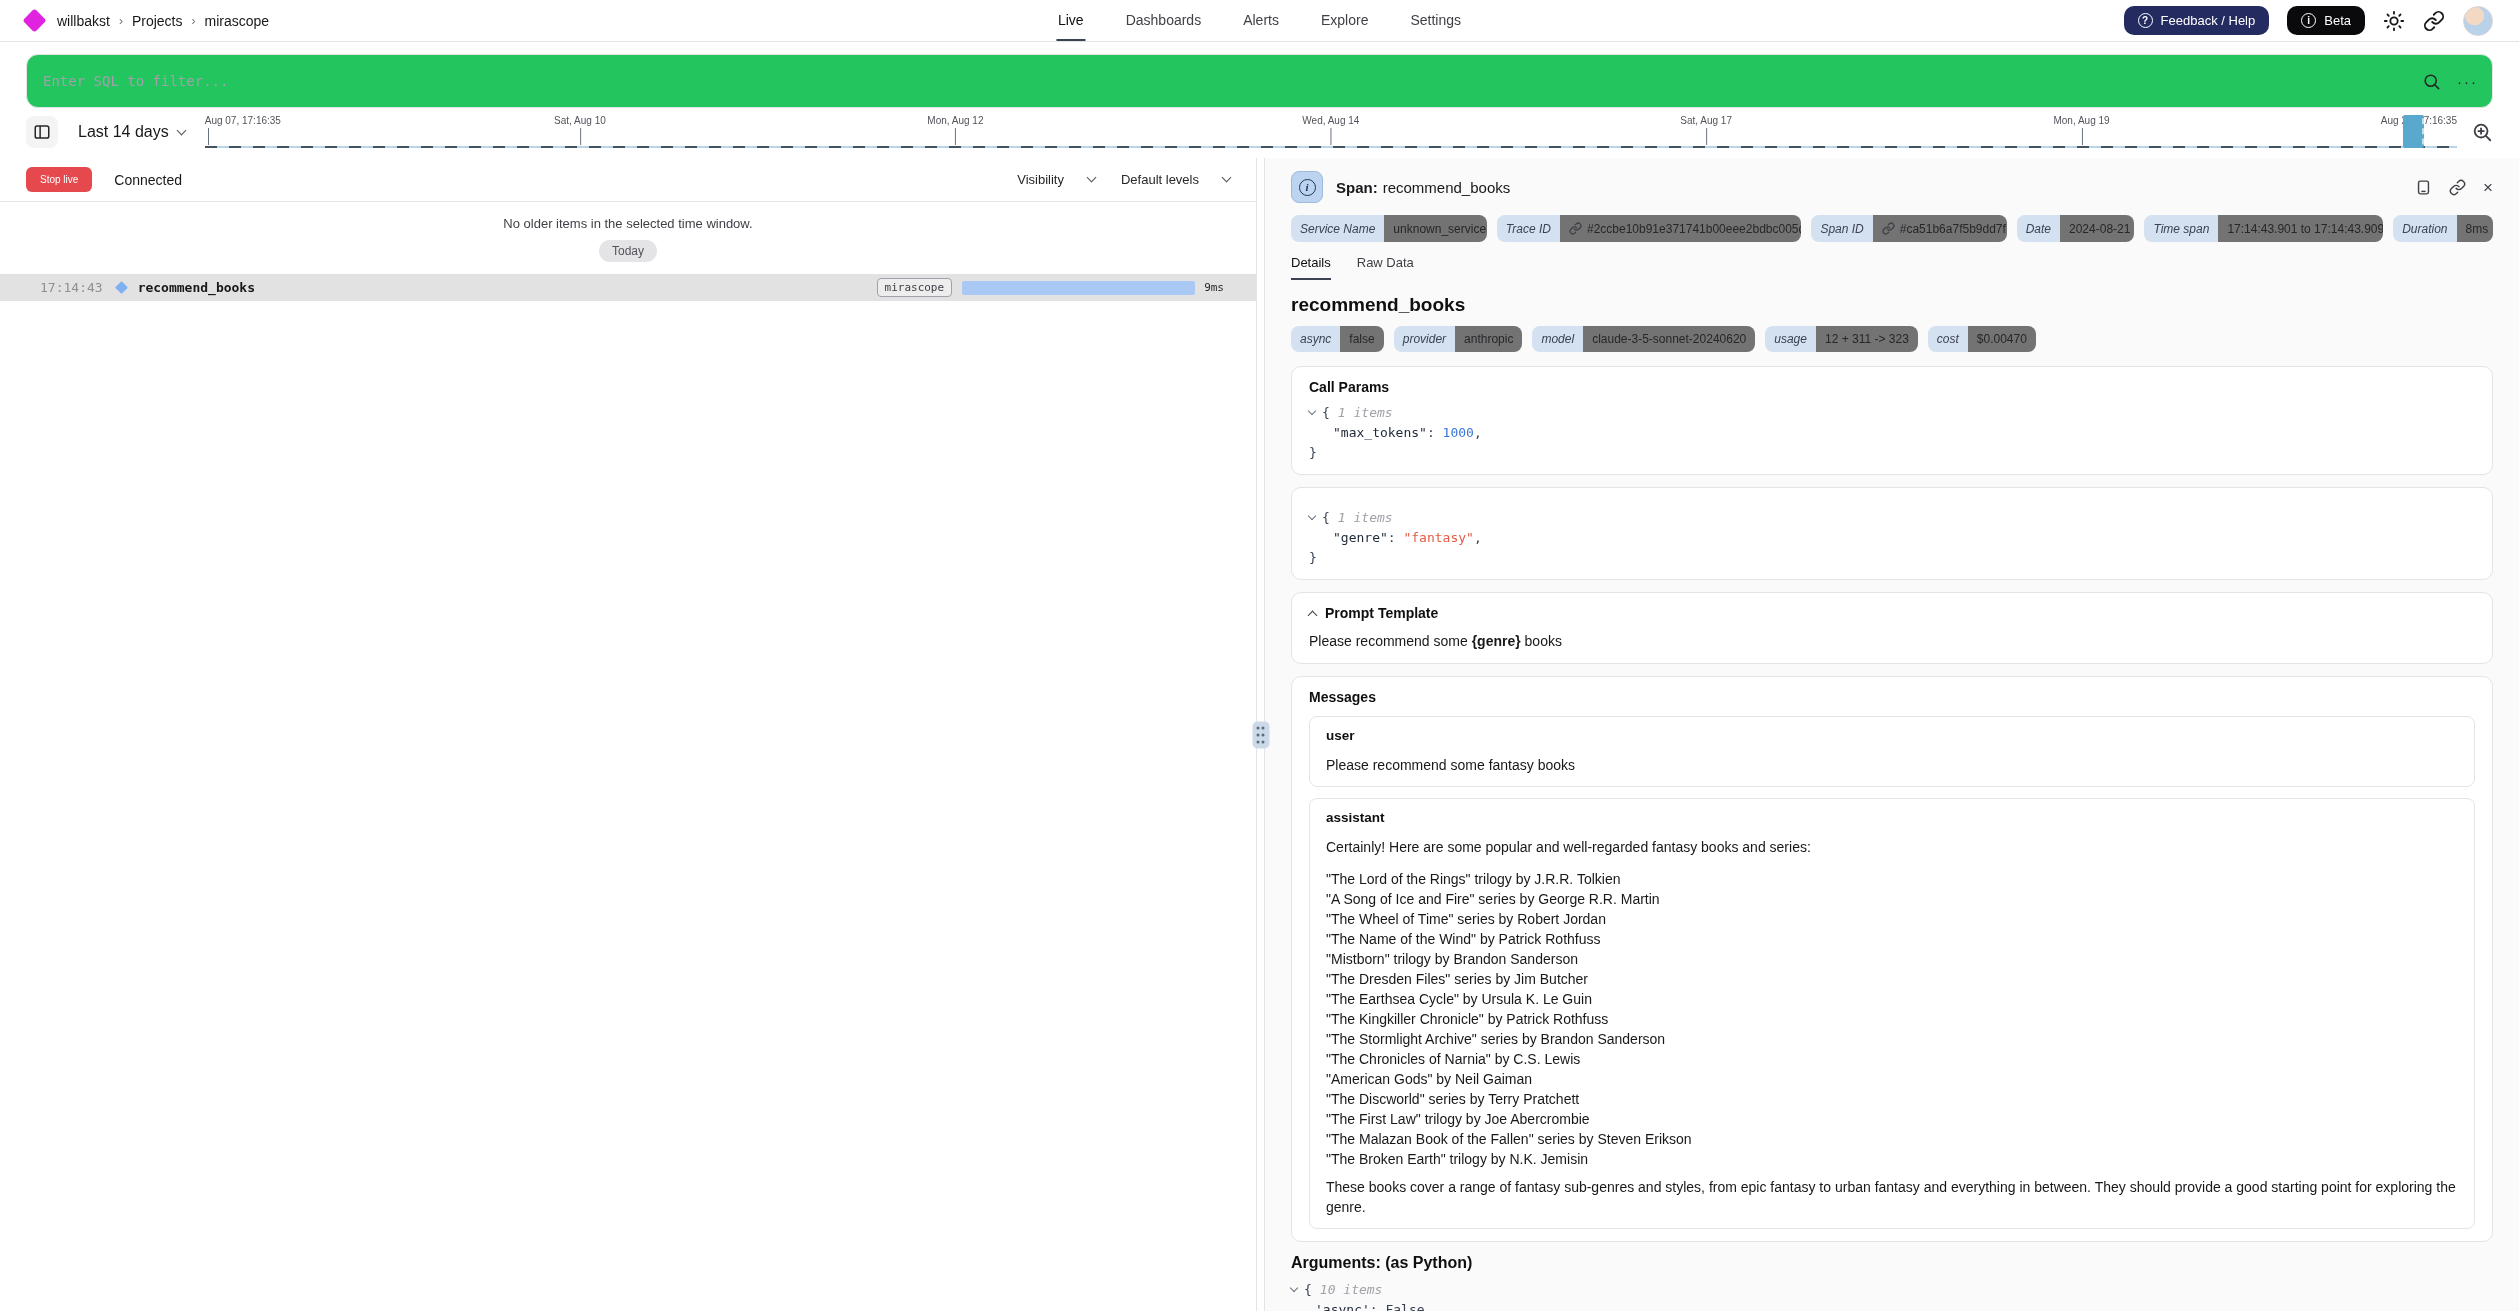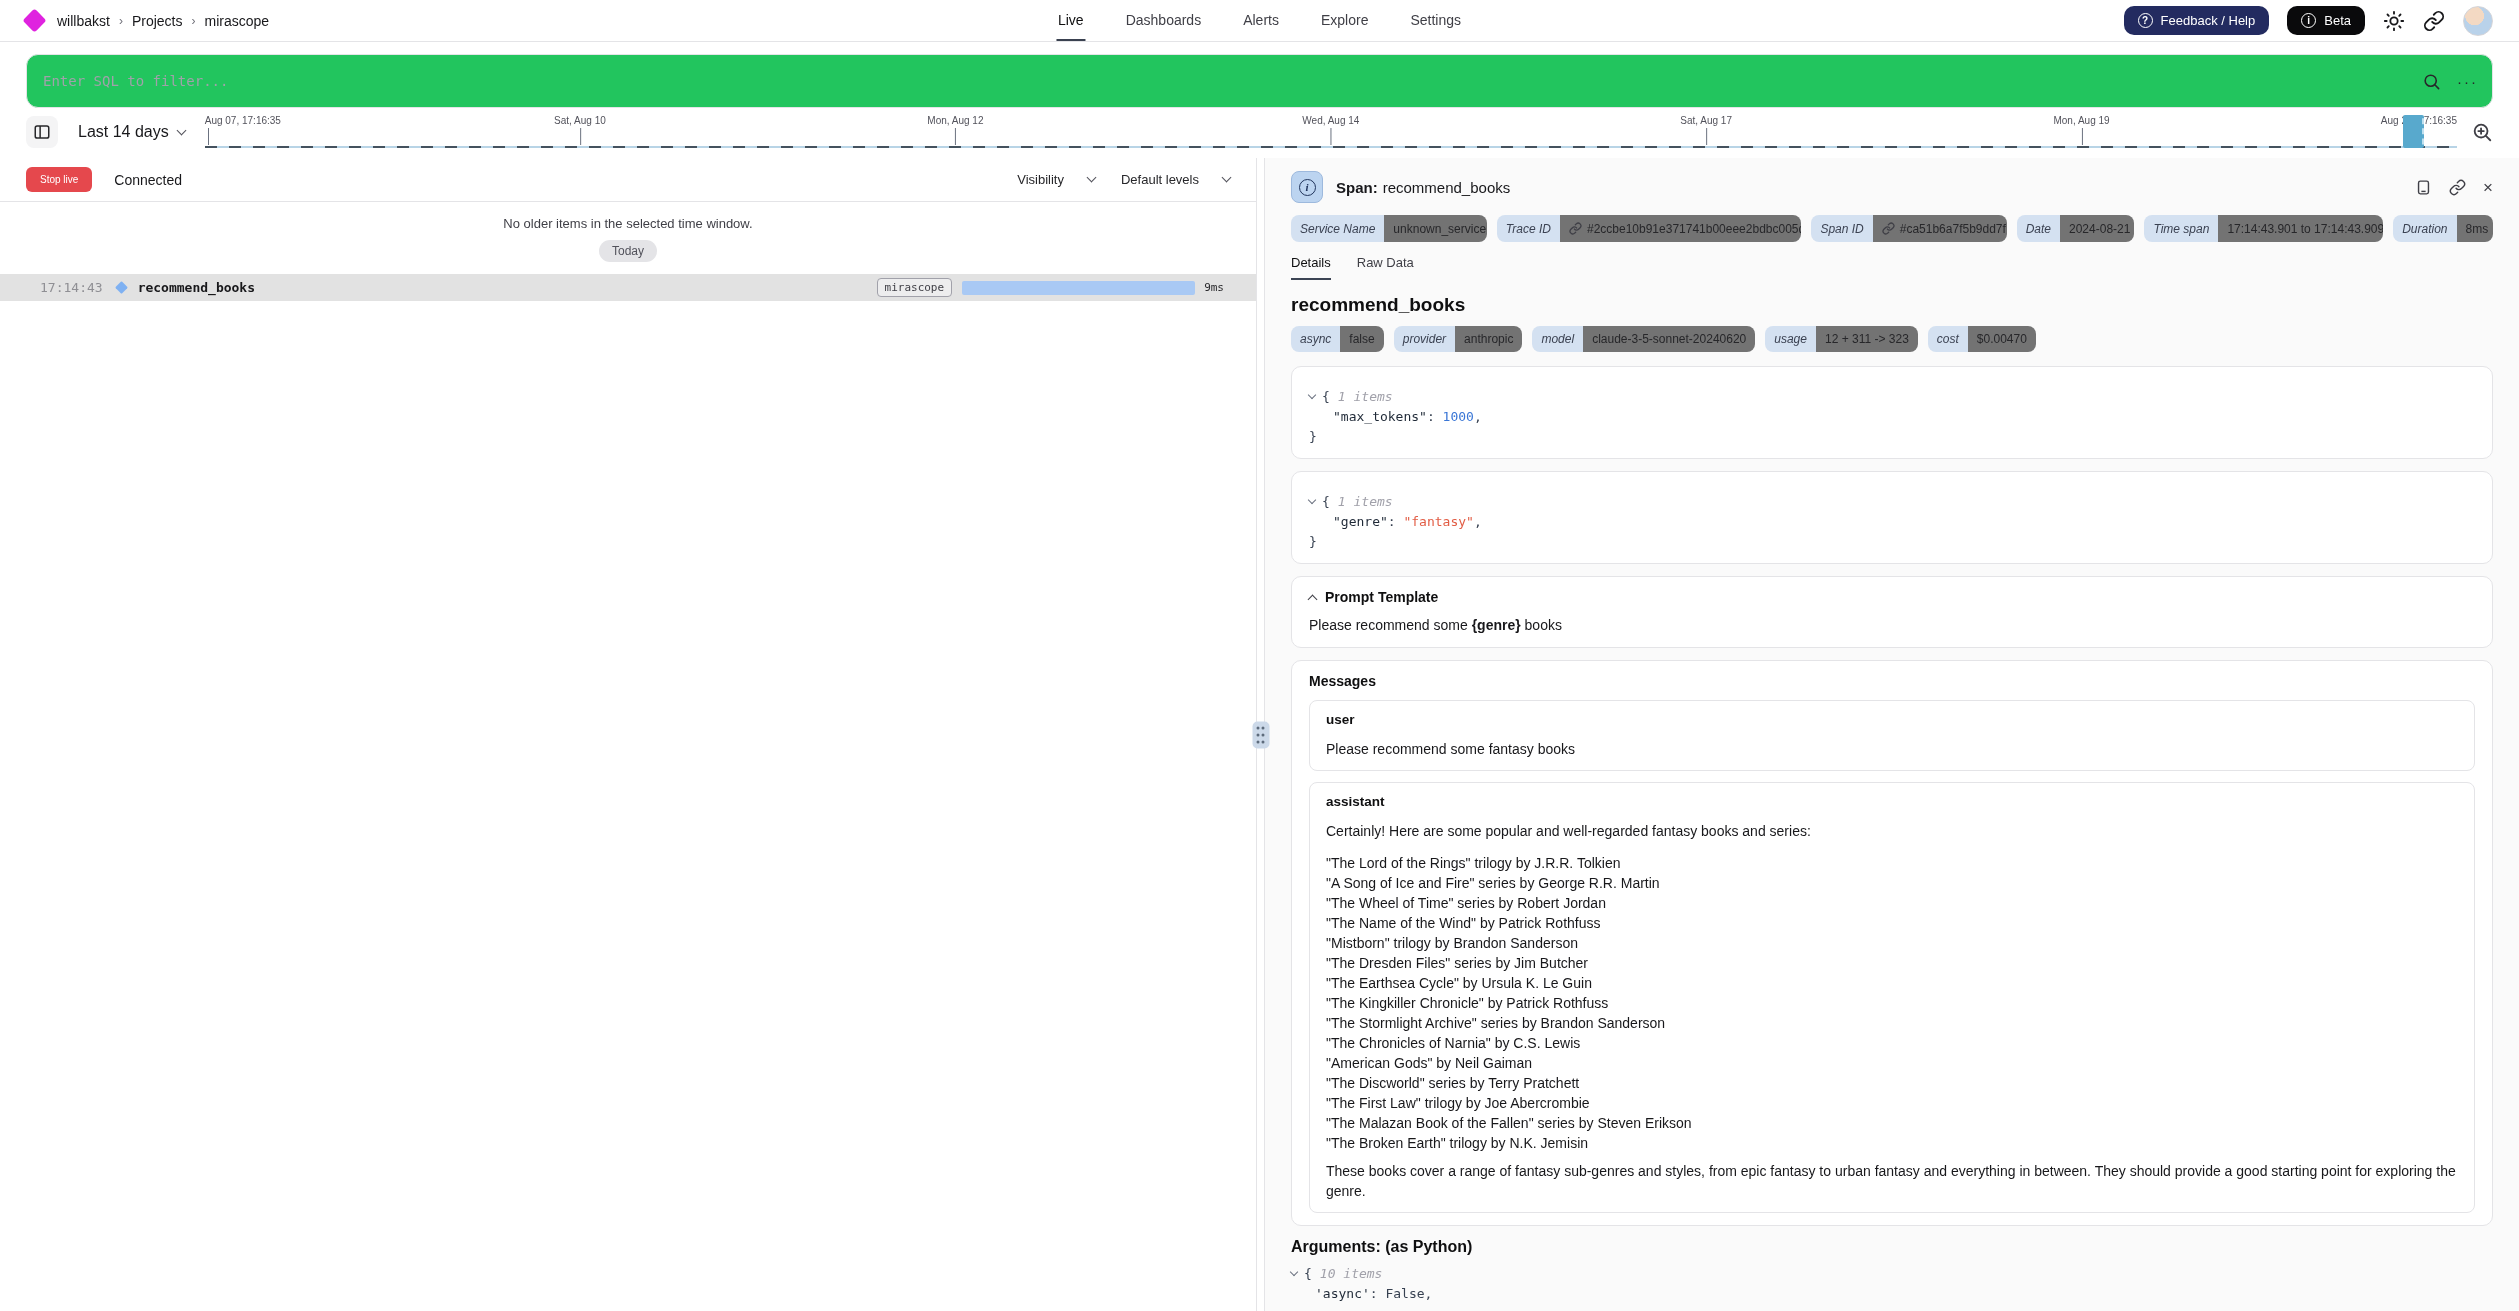--- a/index.html
+++ b/index.html
@@ -388,20 +388,23 @@
               <span class="bv">12 + 311 -&gt; 323</span>
             </span>
 
             <span class="badge">
               <span class="bl">cost</span>
               <span class="bv">$0.00470</span>
             </span>
           </div>
 
         <div class="card">
+          <div class="card-title-row">
+            <span>Call Params</span>
+          </div>
           <div class="json">
             <div class="line">
               <span class="caret"></span>
               <span>{</span>
               <span class="note">1 items</span>
             </div>
             <div class="line ind">
               <span class="key">"max_tokens"</span><span>: </span><span class="num">1000</span><span>,</span>
             </div>
             <div class="line"><span>}</span></div>

